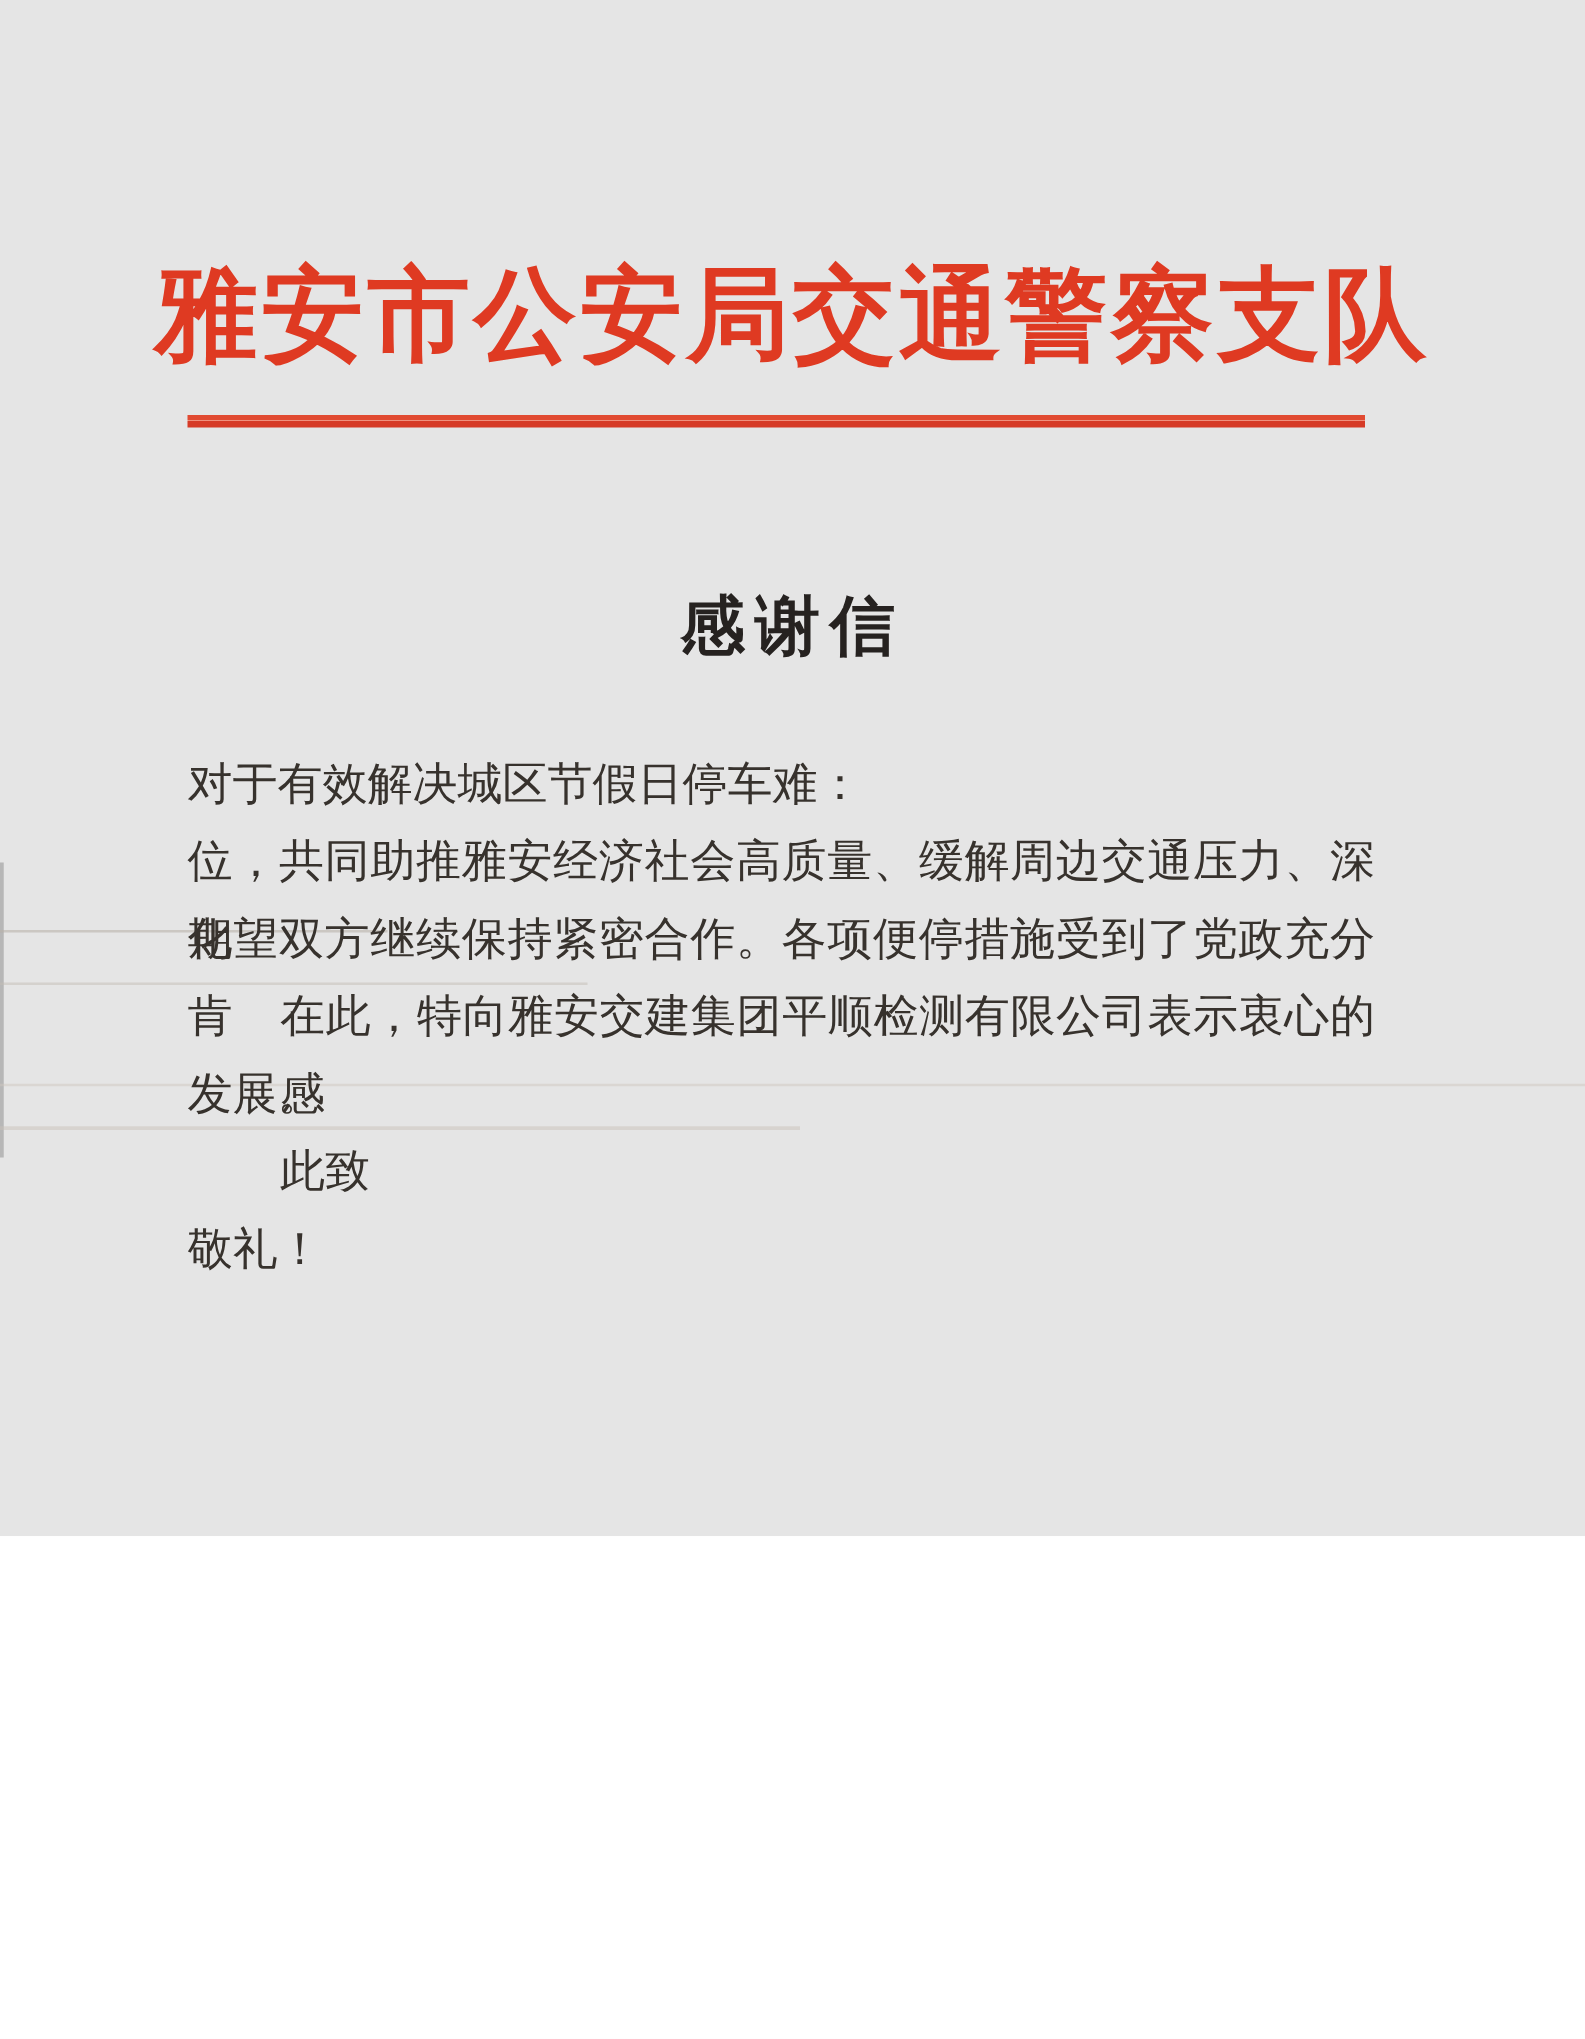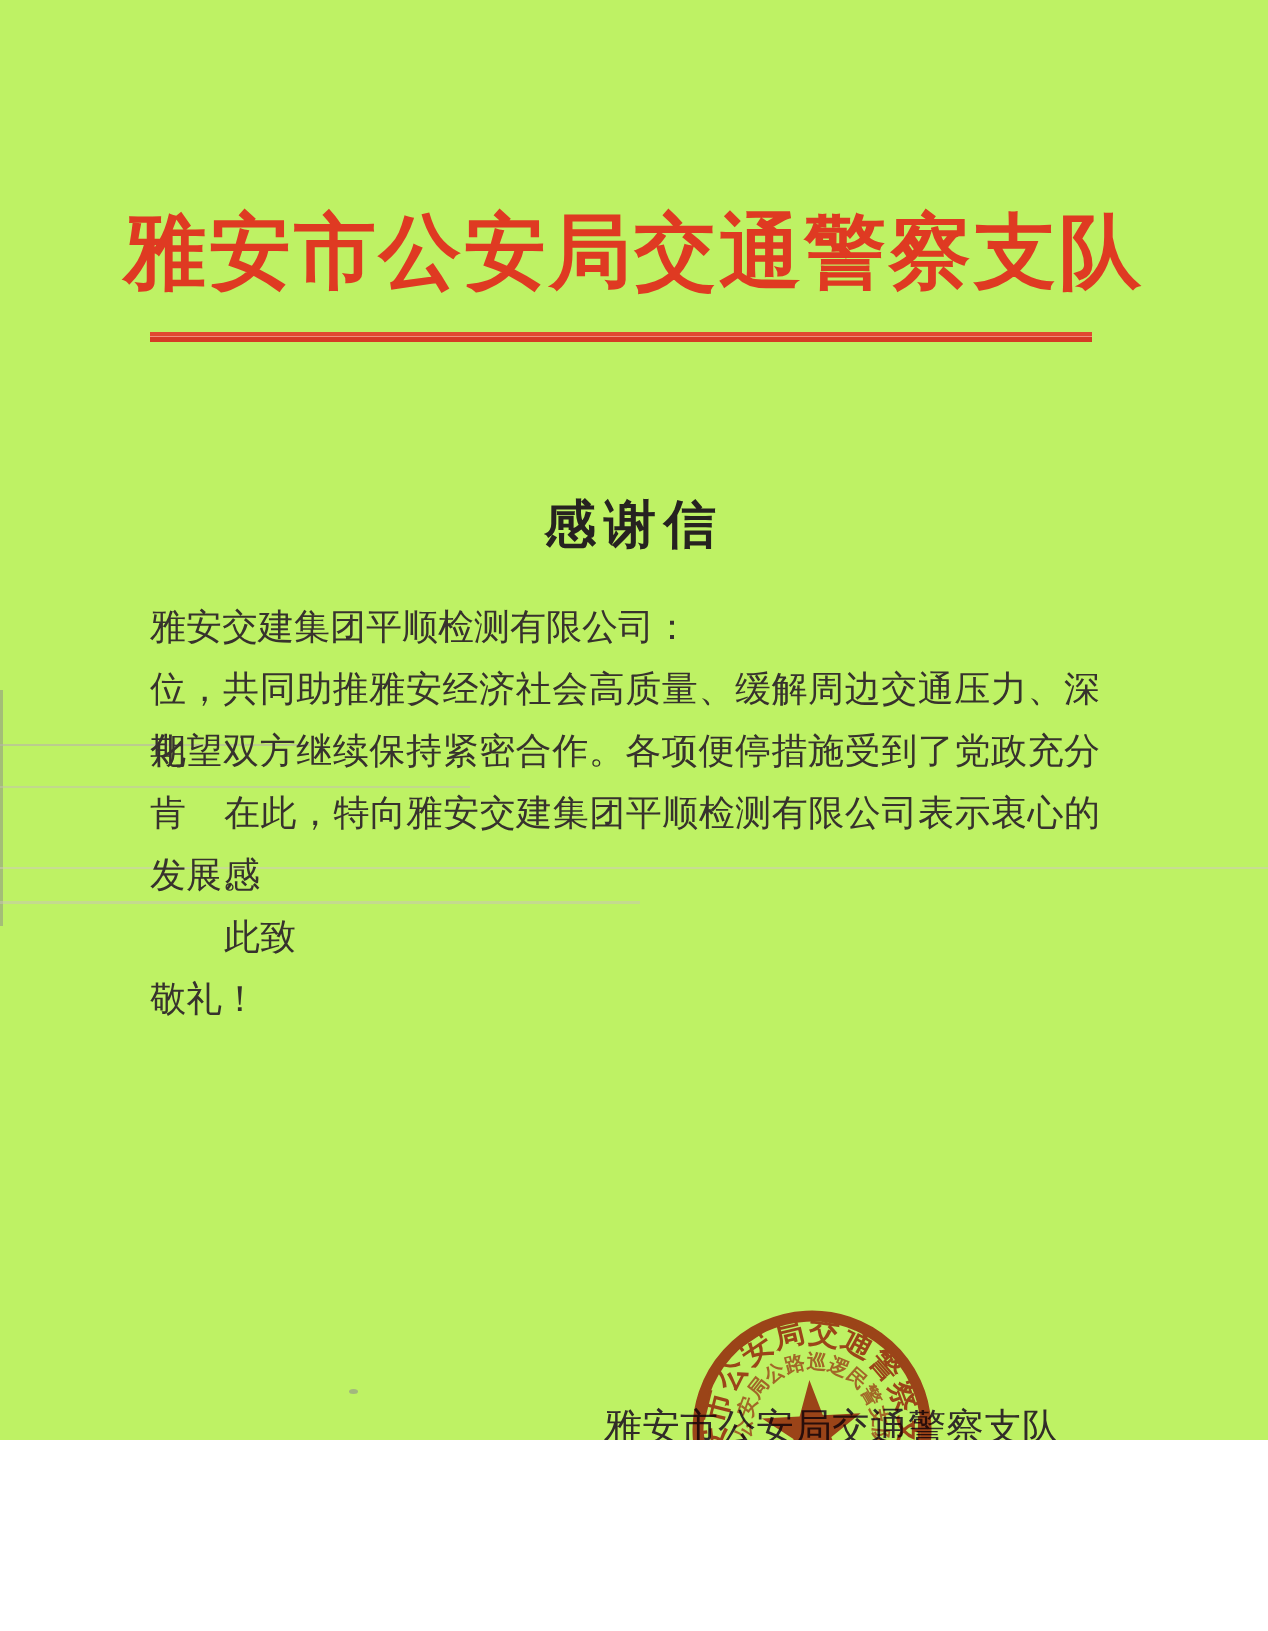--- a/index.html
+++ b/index.html
@@ -1,38 +1,38 @@
 <!DOCTYPE html>
 <html><head>
 <meta charset="utf-8">
 <style>
   html,body{margin:0;padding:0;background:#ffffff;}
   .page{
     position:relative;
-    width:1268px;height:1440px;
-    background:#bef264;
+    width:1268px;height:1229px;
+    background:#e5e5e5;
     overflow:hidden;
     font-family:"Liberation Serif","DejaVu Serif",serif;
   }
   
   .letterhead{
     position:absolute;top:208px;left:0;width:100%;
     text-align:center;
     font-size:82px;line-height:1.1;font-weight:bold;
     color:#df3a22;
     letter-spacing:3px;
     white-space:nowrap;
   }
   .rule-top{
     position:absolute;top:332px;left:150px;width:942px;height:10px;
     background:linear-gradient(#e14a31 0 4px,#f0907d 4px 5px,#d63a26 5px 10px);
   }
   
   .title{
-    position:absolute;top:490px;left:0;width:100%;margin:0;
+    position:absolute;top:466px;left:0;width:100%;margin:0;
     text-align:center;
     font-size:52px;font-weight:bold;color:#262220;
     letter-spacing:8px;
   }
   
   .body{
     position:absolute;top:596px;left:150px;width:950px;
     font-size:36px;color:#37322d;
   }
   .line{
@@ -86,21 +86,21 @@
   <div class="artifact streak-3"></div>
   <div class="artifact streak-4"></div>
   <div class="artifact speck"></div>
 
   <div class="letterhead">雅安市公安局交通警察支队</div>
   <div class="rule-top"></div>
 
   <h1 class="title">感谢信</h1>
 
   <div class="body">
-    <div class="line">雅安交建集团平顺检测有限公司：</div>
+    <div class="line">对于有效解决城区节假日停车难：</div>
     <div class="line fill">位，共同助推雅安经济社会高质量、缓解周边交通压力、深化</div>
     <div class="line fill">期望双方继续保持紧密合作。各项便停措施受到了党政充分肯</div>
     <div class="line fill indent">在此，特向雅安交建集团平顺检测有限公司表示衷心的感</div>
     <div class="line">发展。</div>
     <div class="line indent">此致</div>
     <div class="line">敬礼！</div>
   </div>
 
   <div class="sig-org">雅安市公安局交通警察支队</div>
   <div class="sig-date">2024 年 5 月 13 日</div>

